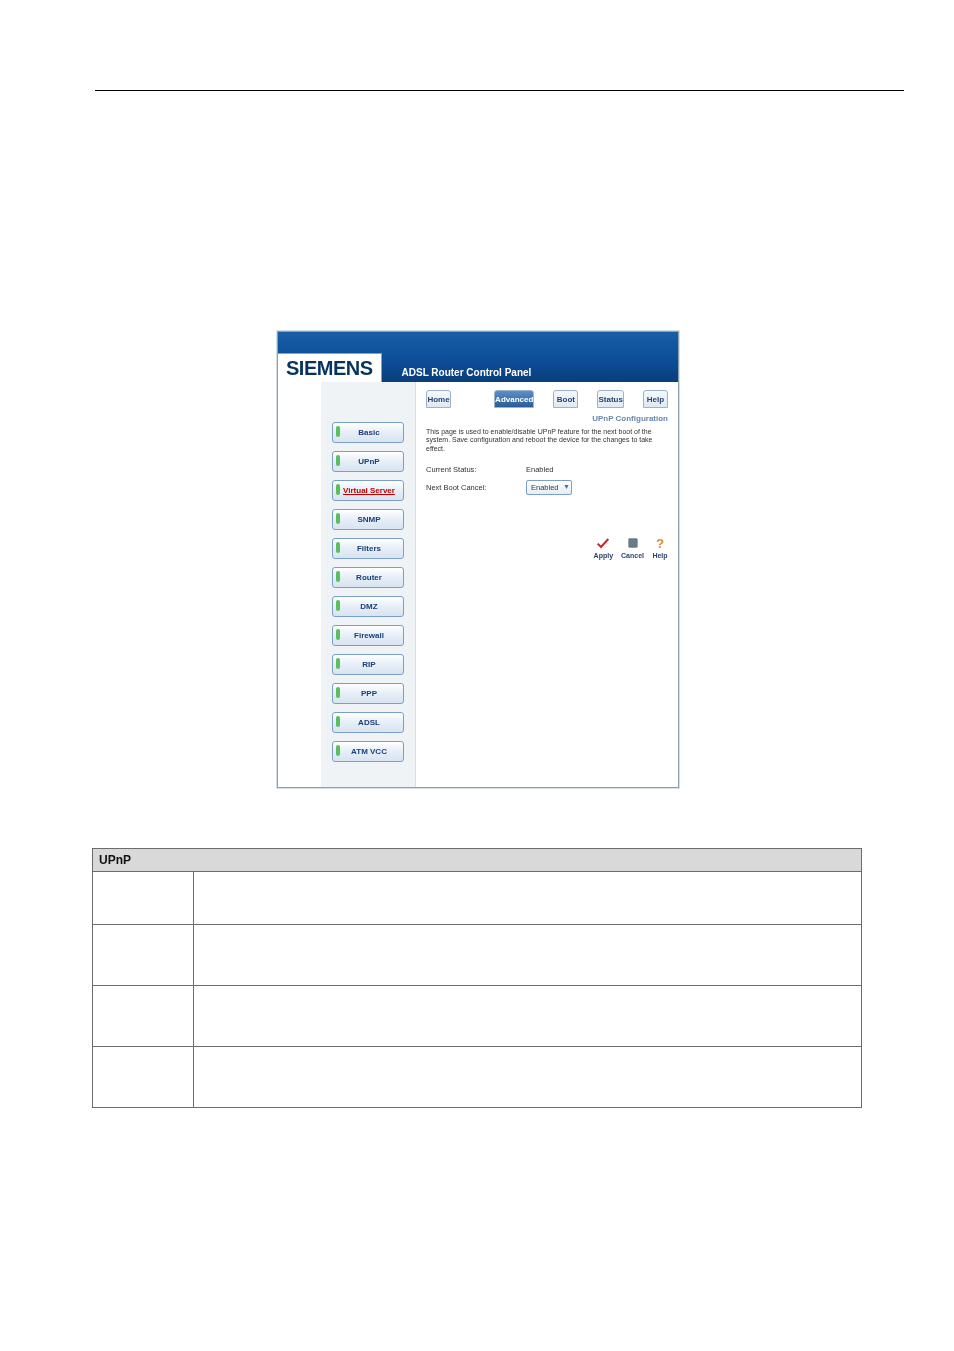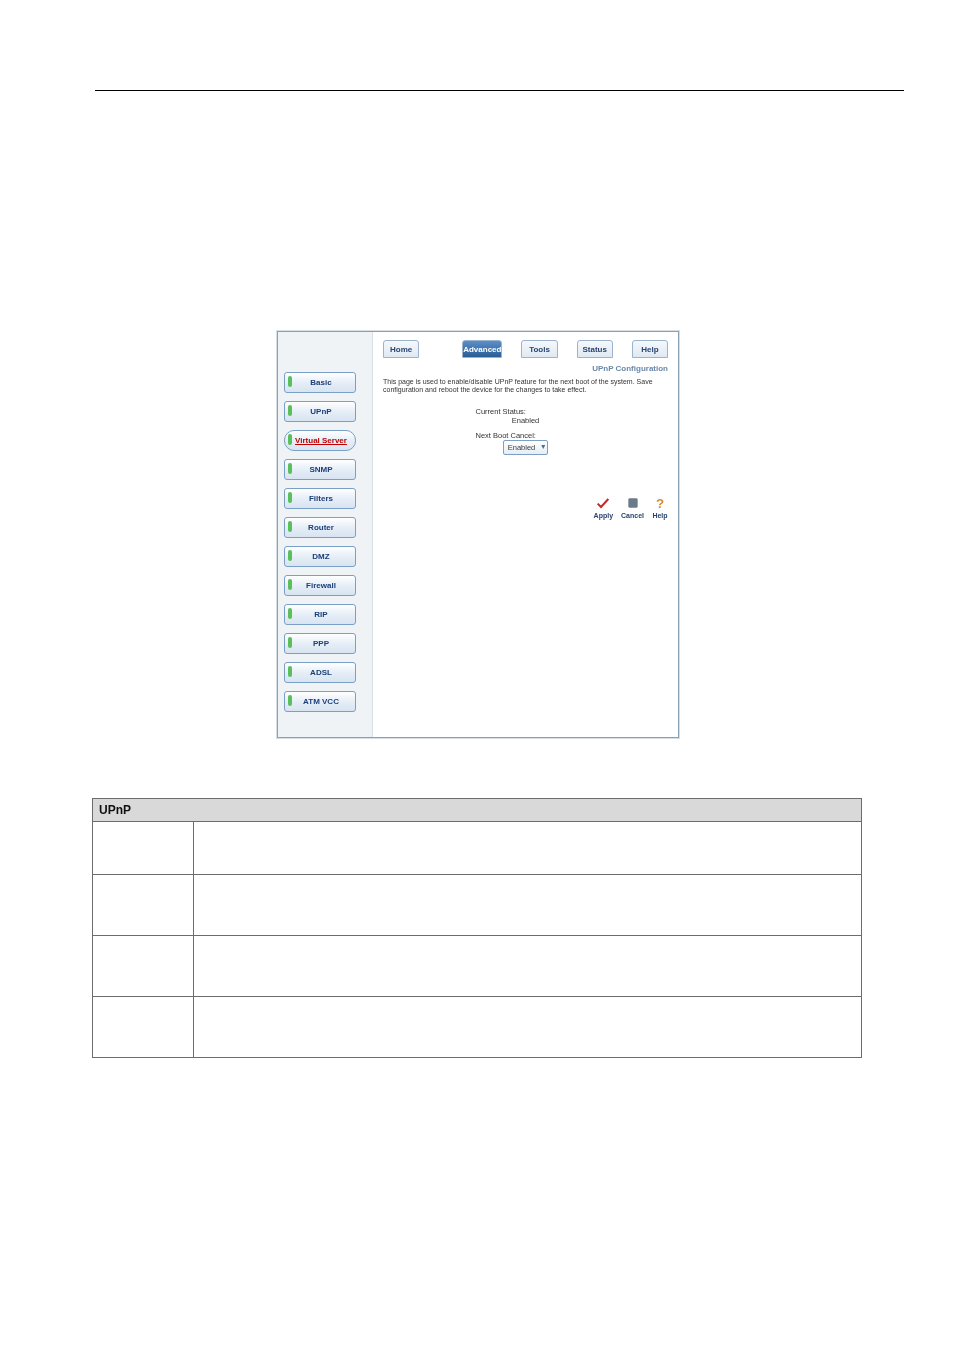--- a/index.html
+++ b/index.html
@@ -56,20 +56,22 @@
   }
   .sidebar {
     width: 95px;
     background: #f0f3f6;
     border-right: 1px solid #d6dee6;
     padding: 40px 6px 6px 6px;
     box-sizing: border-box;
     display: flex;
     flex-direction: column;
     gap: 8px;
+    align-items: center;
+    margin-left: 43px;
   }
   .side-btn {
     width: 70px;
     height: 19px;
     border: 1px solid #7aa0c8;
     border-radius: 3px;
     background: linear-gradient(to bottom,#fff 0%,#e6eef7 50%,#d8e4f1 100%);
     font-size: 8px;
     font-weight: bold;
     color: #1a3f7a;
@@ -85,21 +87,21 @@
     position: absolute;
     left: 3px;
     top: 3px;
     width: 4px;
     height: 11px;
     border-radius: 2px;
   }
   .side-btn.green::before { background: #5bbf5b; }
   .side-btn .u { text-decoration: underline; }
   .side-btn .lbl { margin-left: 2px; }
-  .side-btn.link-red { color: #c00000; border-radius: 10px; }
+  .side-btn.link-red { color: #c00000; }
   .content {
     flex: 1;
     padding: 8px 10px;
     font-size: 8px;
     color: #3b3b3b;
   }
   .tabbar {
     display: flex;
     gap: 19px;
     margin-bottom: 4px;
@@ -134,21 +136,20 @@
     font-size: 7px;
     color: #333;
     margin-bottom: 12px;
     line-height: 1.2;
   }
   .status-row {
     display: flex;
     font-size: 7.5px;
     margin-bottom: 6px;
     align-items: center;
-    flex-direction: column;
   }
   .status-row .lbl { width: 100px; color: #333; }
   .status-row .val { color: #333; }
   .dropdown {
     border: 1px solid #7c9fc3;
     background: linear-gradient(to bottom,#fff,#e4edf6);
     font-size: 7.5px;
     padding: 0 12px 0 4px;
     height: 13px;
     line-height: 13px;
@@ -206,20 +207,24 @@
   }
   .doc-table td.c1 { width: 80px; }
 </style>
 </head>
 <body>
 
 <div class="page-rule"></div>
 
 <div class="screenshot-wrap">
   <div class="router-window">
+    <div class="router-header">
+      <div class="siemens-logo">SIEMENS</div>
+      <div class="router-title">ADSL Router Control Panel</div>
+    </div>
     <div class="router-body">
       <div class="sidebar">
         <div class="side-btn green">
             <span class="lbl">Basic</span>
           </div>
         <div class="side-btn green">
             <span class="lbl">UPnP</span>
           </div>
         <div class="side-btn green link-red">
             <span class="lbl u">Virtual Server</span>
@@ -249,21 +254,21 @@
             <span class="lbl">ADSL</span>
           </div>
         <div class="side-btn green">
             <span class="lbl">ATM VCC</span>
           </div>
       </div>
       <div class="content">
         <div class="tabbar">
           <div class="tab">Home</div>
           <div class="tab active">Advanced</div>
-          <div class="tab">Tools</div>
+          <div class="tab">Boot</div>
           <div class="tab">Status</div>
           <div class="tab">Help</div>
         </div>
         <div class="section-title">UPnP Configuration</div>
         <div class="section-desc">This page is used to enable/disable UPnP feature for the next boot of the system. Save configuration and reboot the device for the changes to take effect.</div>
         <div class="status-row">
           <div class="lbl">Current Status:</div>
           <div class="val">Enabled</div>
         </div>
         <div class="status-row">

